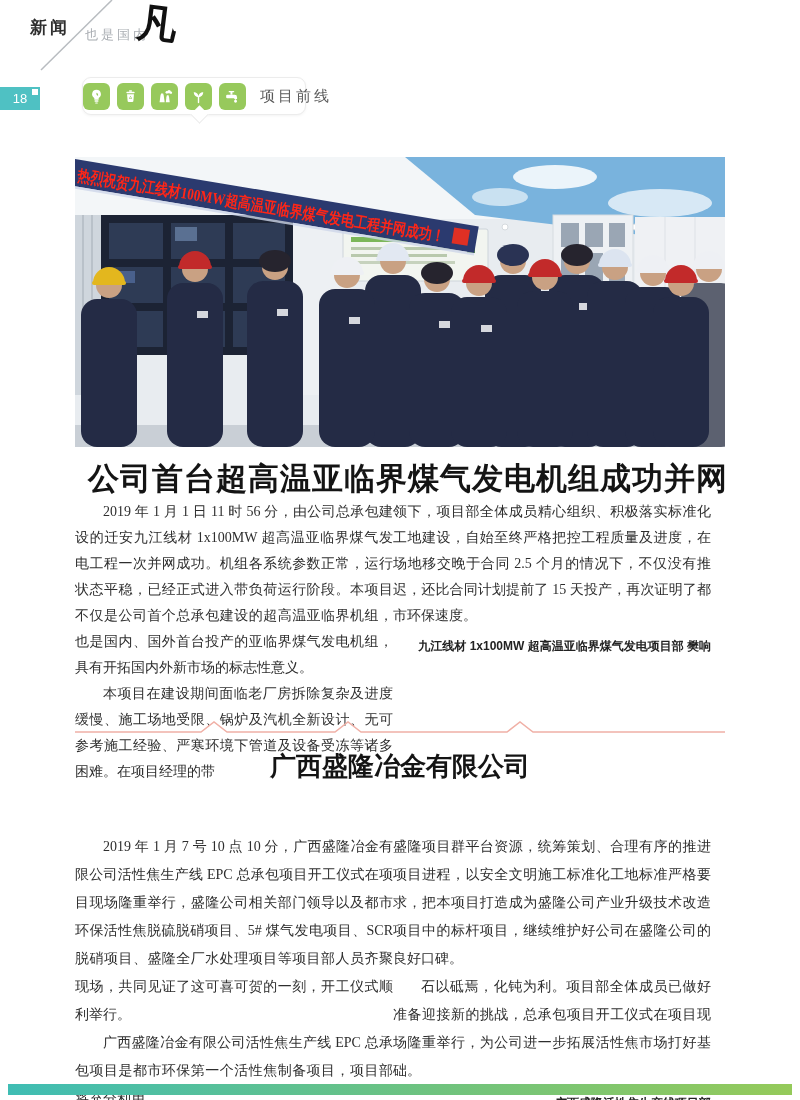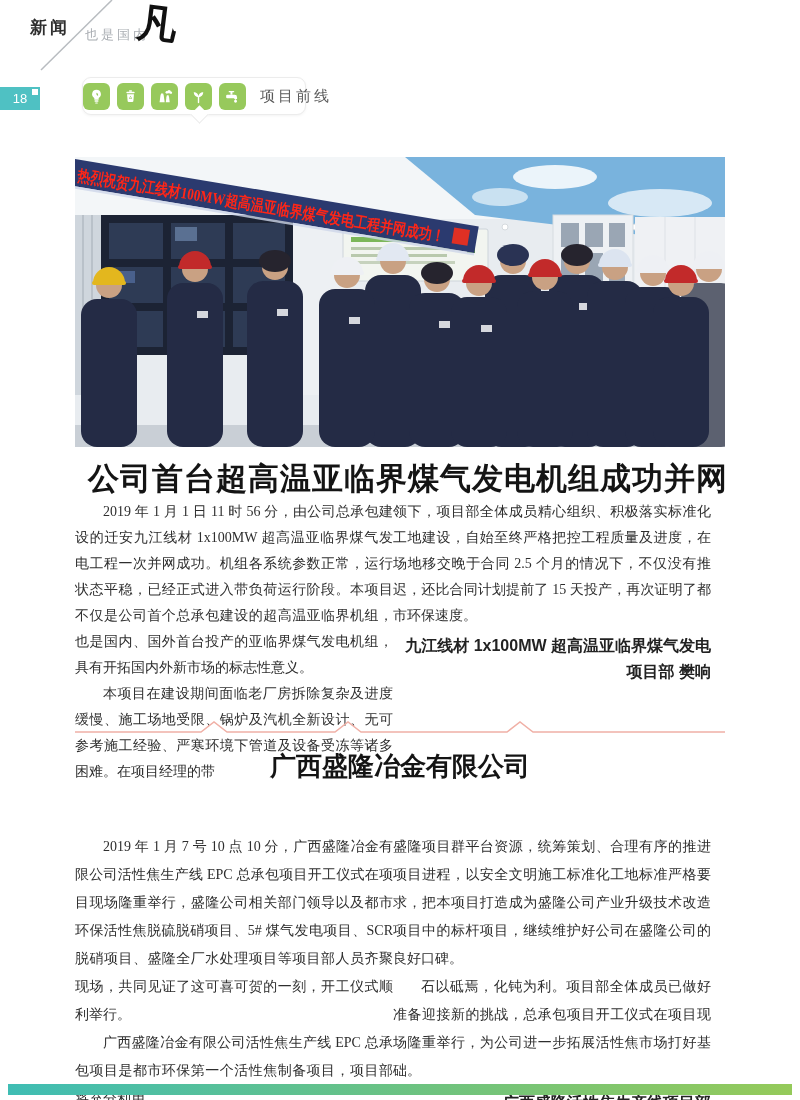--- a/index.html
+++ b/index.html
@@ -37,21 +37,21 @@
         font-family:"Liberation Sans","DejaVu Sans",sans-serif;font-weight:700;font-size:26px;
         line-height:38px;color:#141414;margin:0;}
   .cols{position:absolute;left:75px;width:650px;display:flex;}
   .cols-a1{top:499px;}
   .cols-a2{top:833px;}
   .col{width:318px;font-size:14px;line-height:26px;text-align:justify;color:#2e2e2e;}
   .cols-a2 .col{line-height:28px;}
   .para{margin:0;}
   .para.indent{text-indent:2em;}
   .byline{margin:4px 0 0;text-align:right;font-family:"Liberation Sans","DejaVu Sans",sans-serif;
-        font-weight:700;font-size:16px;color:#222;}
+        font-weight:700;font-size:12px;color:#222;}
 
   .zigzag{position:absolute;left:75px;top:720px;}
 
   .footer-bar{position:absolute;left:8px;right:8px;bottom:5px;height:11px;
         background:linear-gradient(90deg,#3fbdb4 0%,#6fc37e 55%,#95ca5a 100%);}
 </style>
 </head>
 <body>
 
 <div class="page">

